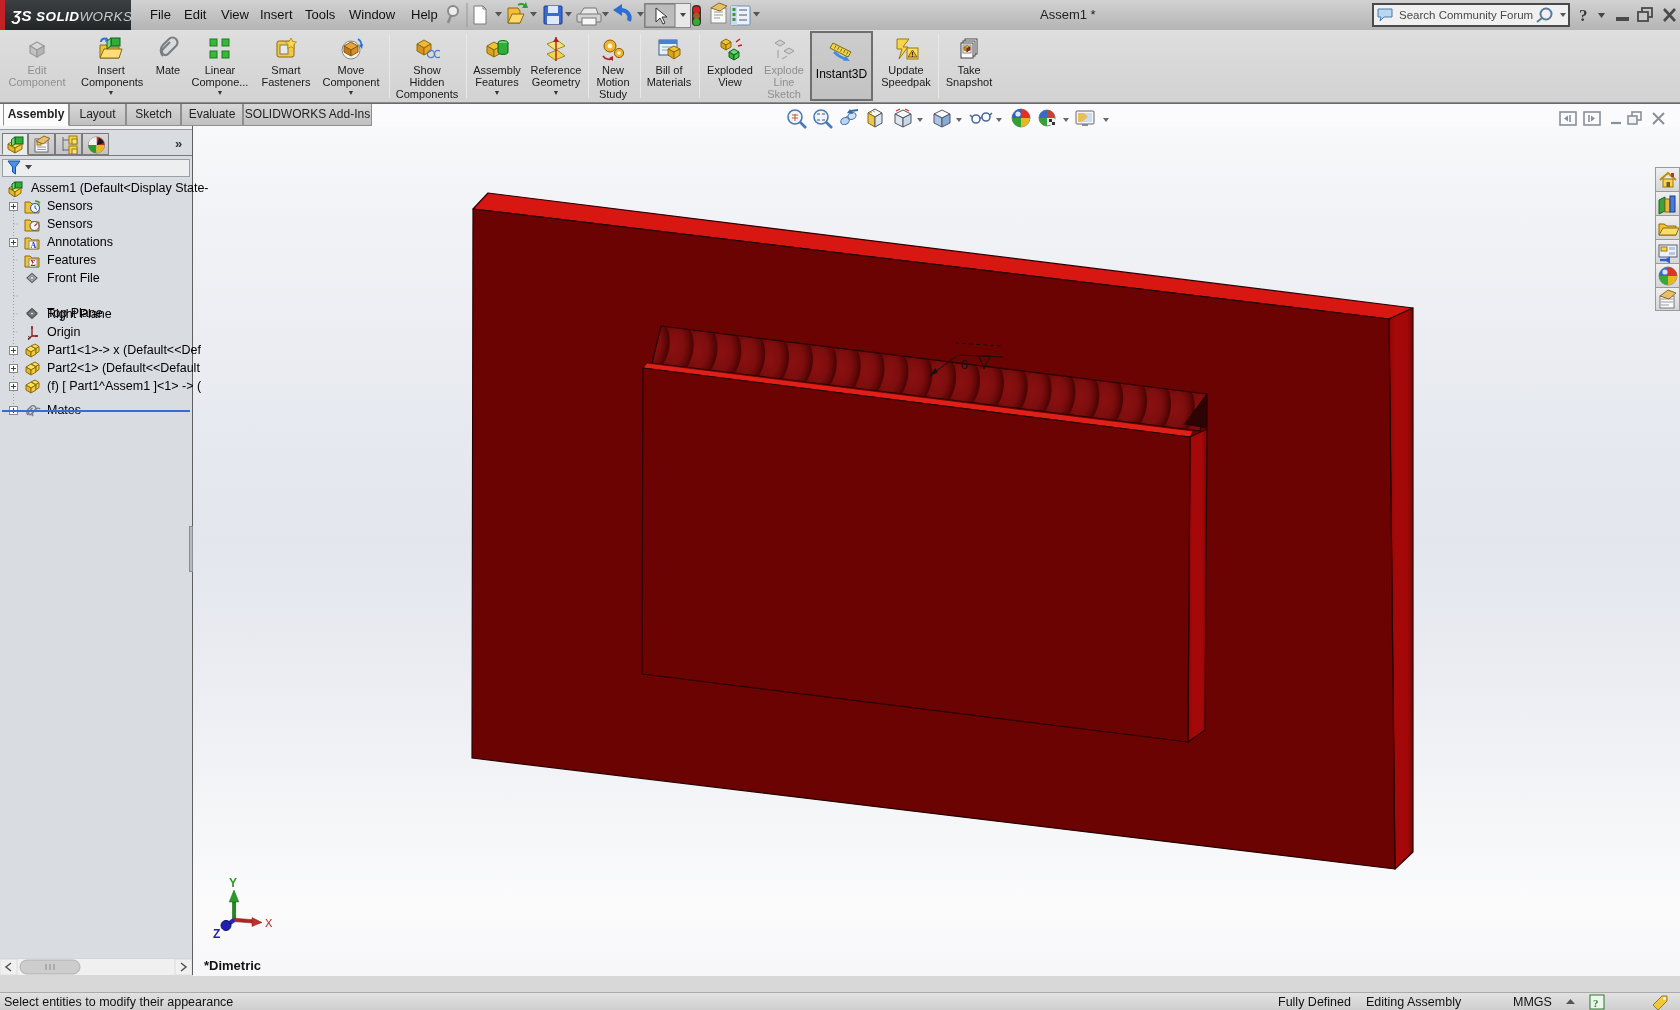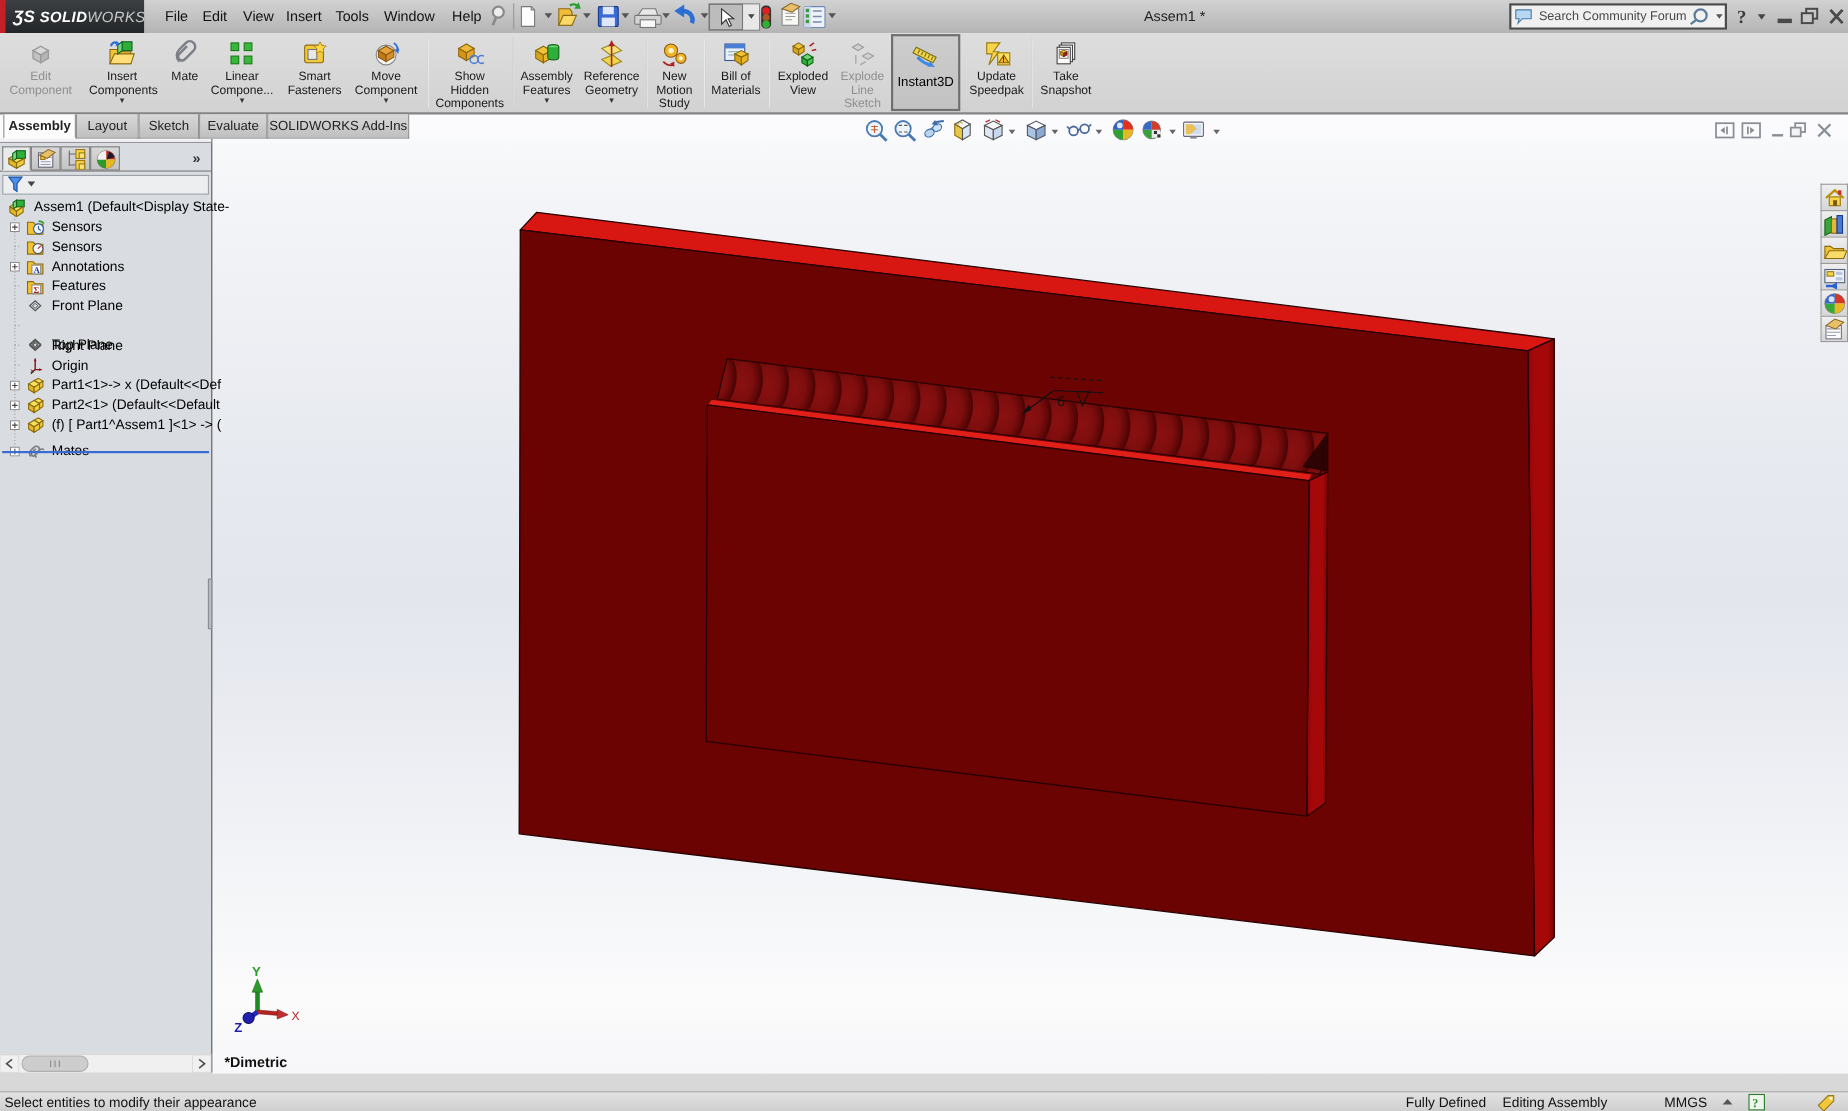--- a/index.html
+++ b/index.html
@@ -636,21 +636,21 @@
             <rect x="5" y="7" width="8" height="8" fill="#fdfdfd" stroke="#888"></rect>
             <text x="6.5" y="14" font-size="8" font-weight="bold" fill="#b02020" font-family="Liberation Serif">Σ</text>
           </svg>
           <span class="lbl" style="left:47px">Features</span>
         </div>
 <div class="trow" style="top:143px;left:0;width:192px;">
           <svg width="17" height="17" style="position:absolute;left:24px;top:1px">
             <path d="M3 8 L8 3.5 L13 8 L8 12.5 Z" fill="none" stroke="#555" stroke-width="1.1"></path>
             <path d="M5.5 8 L8 5.8 L10.5 8 L8 10.3 Z" fill="none" stroke="#555" stroke-width="0.9"></path>
           </svg>
-          <span class="lbl" style="left:47px">Front Plane</span>
+          <span class="lbl" style="left:47px">Front File</span>
         </div>
 <div class="trow" style="top:161px;left:0;width:192px;margin-top:17px;">
           <svg width="17" height="17" style="position:absolute;left:24px;top:1px">
             <path d="M3 8 L8 3.5 L13 8 L8 12.5 Z" fill="none" stroke="#555" stroke-width="1.1"></path>
             <path d="M5.5 8 L8 5.8 L10.5 8 L8 10.3 Z" fill="none" stroke="#555" stroke-width="0.9"></path>
           </svg>
           <span class="lbl" style="left:47px">Top Plane</span>
         </div>
 <div class="trow" style="top:179px;left:0;width:192px;">
           <svg width="17" height="17" style="position:absolute;left:24px;top:1px">

